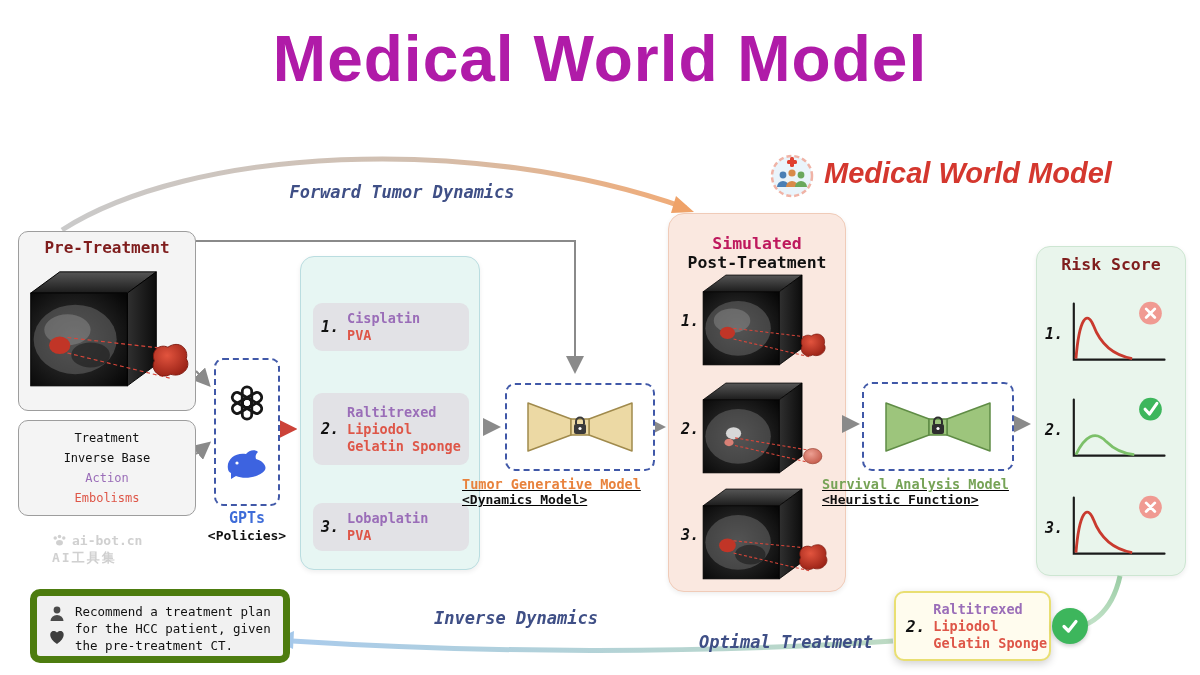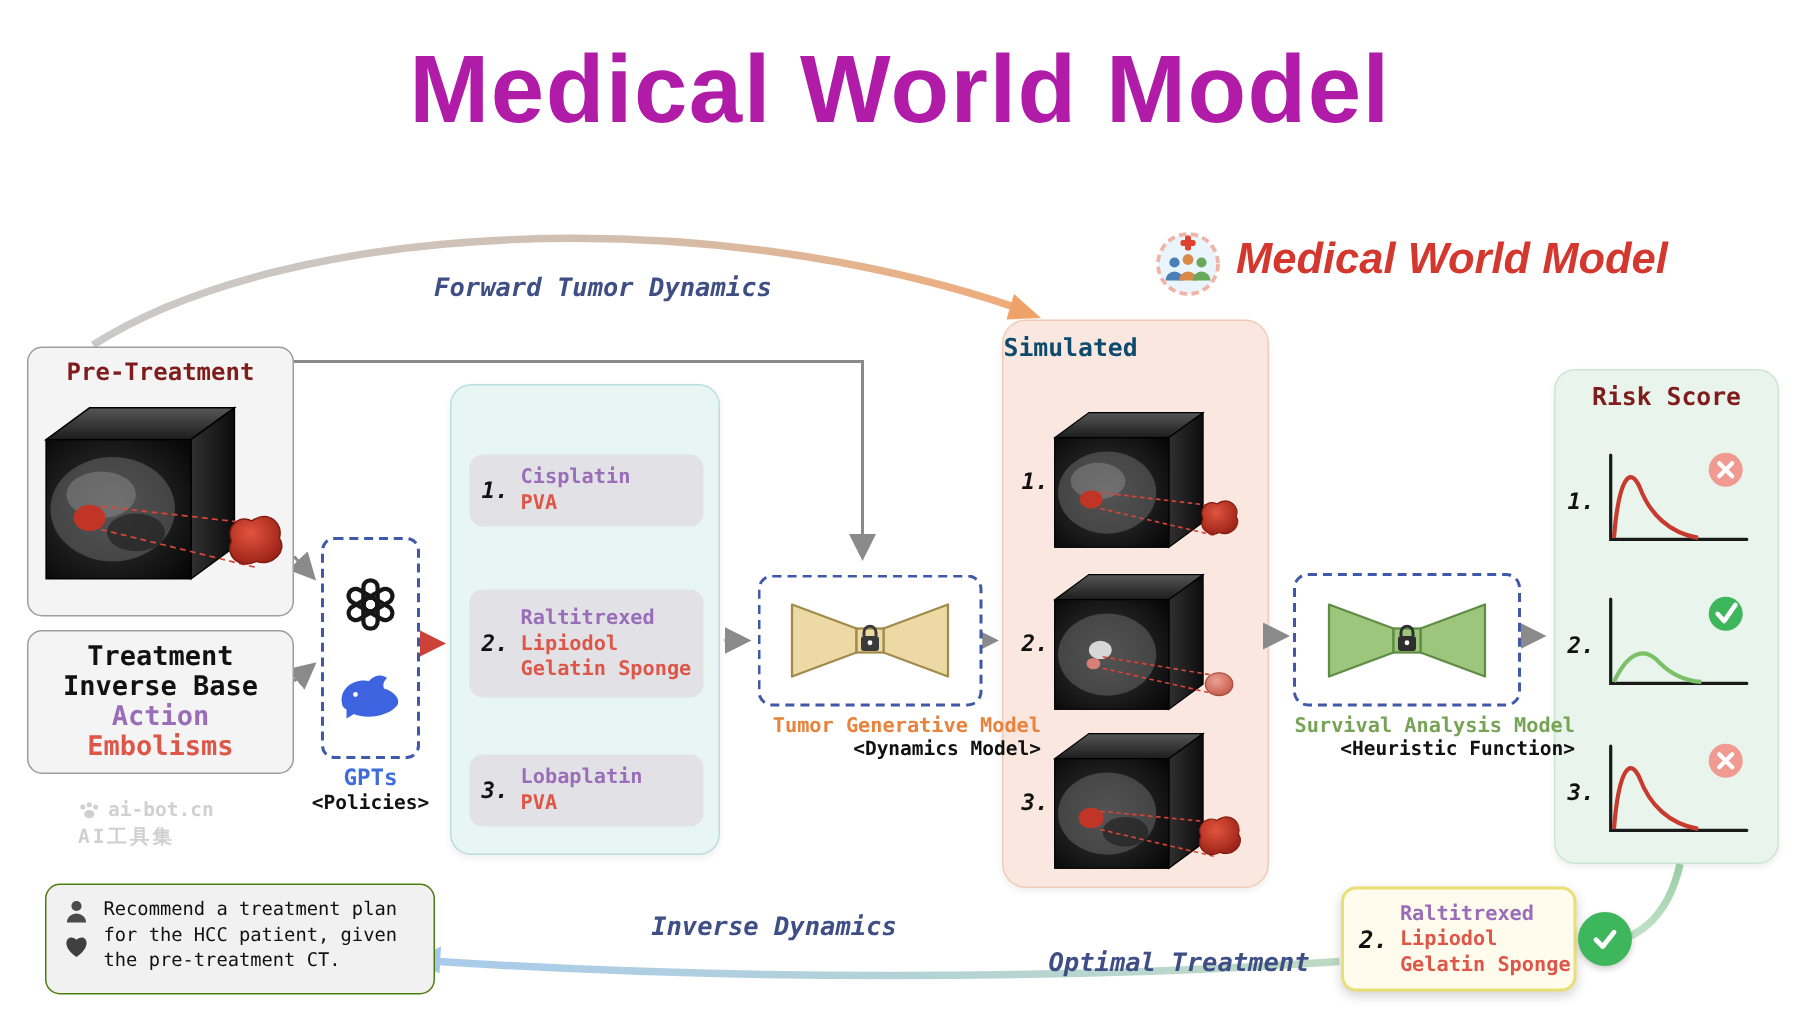--- a/index.html
+++ b/index.html
@@ -21,21 +21,21 @@
 
   
   .panel{position:absolute;border-radius:10px;box-sizing:border-box;z-index:2;}
   .gray-panel{background:#f4f4f4;border:1.5px solid #9d9d9d;}
   .panel-title{text-align:center;font-weight:bold;font-size:16px;color:#7f1d1d;}
 
   #pre-box{left:18px;top:231px;width:178px;height:180px;}
   #pre-box .panel-title{margin-top:6px;font-size:16px;}
 
   #tab-box{left:18px;top:420px;width:178px;height:96px;padding-top:7px;text-align:center;}
-  #tab-box div{font-size:18px;font-weight:bold;line-height:20px;}
+  #tab-box div{font-size:12px;font-weight:normal;line-height:20px;}
   .drug{color:#9a6db8;}
   .embolism{color:#de5648;}
 
   
   #gpt-box{left:214px;top:358px;width:66px;height:148px;border:2px dashed #4058a8;border-radius:9px;background:#fff;
            display:flex;flex-direction:column;align-items:center;justify-content:space-around;padding:10px 0;}
   #gpt-label{left:196px;top:509px;width:102px;text-align:center;font-size:15px;font-weight:bold;color:#3e6cd8;z-index:2;}
   #policies-label{left:190px;top:528px;width:114px;text-align:center;font-size:13px;font-weight:bold;color:#111;z-index:2;}
 
   
@@ -49,32 +49,32 @@
   .item-lines span{font-size:13.5px;font-weight:bold;line-height:17px;white-space:nowrap;}
   #combo-item-1{top:46px;height:48px;}
   #combo-item-2{top:136px;height:72px;}
   #combo-item-3{top:246px;height:48px;}
 
   
   .model-box{position:absolute;border:2px dashed #4058a8;border-radius:10px;background:#fff;
              display:flex;align-items:center;justify-content:center;z-index:2;}
   #tumor-box{left:505px;top:383px;width:146px;height:84px;}
   #surv-box{left:862px;top:382px;width:148px;height:85px;}
-  .model-caption{position:absolute;text-align:right;z-index:2;}
+  .model-caption{position:absolute;text-align:left;z-index:2;text-decoration:underline;}
   .model-caption .name{font-size:13.5px;font-weight:bold;}
   .model-caption .sub{font-size:13px;font-weight:bold;color:#111;}
   #tumor-caption{left:462px;top:476px;width:232px;}
   #tumor-caption .name{color:#e8823c;}
   #surv-caption{left:822px;top:476px;width:228px;}
   #surv-caption .name{color:#76a356;}
 
   
   #sim-box{left:668px;top:213px;width:178px;height:379px;background:#fae8e0;border:1.5px solid #f0cbb8;
            border-radius:16px;box-shadow:0 2px 5px rgba(0,0,0,.07);}
-  #sim-title-1{margin-top:8px;text-align:left;font-size:16.5px;font-weight:bold;color:#0c4a6e;}
+  #sim-title-1{margin-top:20px;text-align:center;font-size:16.5px;font-weight:bold;color:#be185d;}
   #sim-title-2{text-align:center;font-size:16.5px;font-weight:bold;color:#111;}
   .sim-row{position:absolute;left:0;width:178px;height:104px;}
   .sim-row .item-number{position:absolute;left:12px;top:42px;}
   .sim-row svg{position:absolute;left:28px;top:2px;}
   #sim-row-1{top:56px;} #sim-row-2{top:164px;} #sim-row-3{top:270px;}
 
   
   #risk-box{left:1036px;top:246px;width:150px;height:330px;background:#e9f5ec;border:1.5px solid #cde6d2;
             border-radius:14px;box-shadow:0 2px 5px rgba(0,0,0,.07);}
   #risk-box .panel-title{margin-top:8px;font-size:16.5px;}
@@ -84,21 +84,21 @@
   #risk-row-1{top:44px;} #risk-row-2{top:140px;} #risk-row-3{top:238px;}
 
   
   #optimal-box{left:894px;top:591px;width:157px;height:70px;background:#fffcee;border:2.5px solid #e9df72;
                border-radius:10px;box-shadow:0 3px 8px rgba(0,0,0,.18);display:flex;align-items:center;
                gap:8px;padding:4px 6px 4px 10px;z-index:2;}
   #check-badge{left:1052px;top:608px;width:36px;height:36px;border-radius:50%;background:#3db65c;
                display:flex;align-items:center;justify-content:center;z-index:3;box-shadow:0 2px 4px rgba(0,0,0,.2);}
 
   
-  #prompt-bubble{left:30px;top:589px;width:260px;height:74px;background:#f1f1f1;border:1px solid #4d7c0f;
+  #prompt-bubble{left:30px;top:589px;width:260px;height:74px;background:#f1f1f1;border:7px solid #4d7c0f;
                  border-radius:10px;z-index:2;}
   #prompt-bubble .icons{position:absolute;left:9px;top:9px;width:22px;display:flex;flex-direction:column;gap:6px;align-items:center;}
   #prompt-text{position:absolute;left:38px;top:7px;width:212px;font-size:12.5px;line-height:17px;color:#111;}
 
   
   #watermark{left:52px;top:533px;color:#d0d0d0;z-index:2;}
   #watermark .row1{display:flex;align-items:center;gap:5px;font-size:13px;font-weight:bold;}
   #watermark .row2{font-size:13px;font-weight:bold;letter-spacing:2px;margin-top:1px;}
 
   #arrow-layer{position:absolute;left:0;top:0;z-index:1;}
@@ -279,20 +279,21 @@
       <circle cx="56" cy="30.5" r="1.6" fill="#fff"></circle>
     </svg>
   </div>
   <div id="tumor-caption" class="model-caption">
     <div class="name">Tumor Generative Model</div>
     <div class="sub">&lt;Dynamics Model&gt;</div>
   </div>
 
   <div id="sim-box" class="abs">
     <div id="sim-title-1">Simulated</div>
+    <div id="sim-title-2">Post-Treatment</div>
 
     <div id="sim-row-1" class="sim-row">
       <span class="item-number">1.</span>
       <svg viewBox="0 0 176 132" width="134">
         <polygon points="8,26 38,4 138,4 108,26" fill="url(#gTopF)" stroke="#000"></polygon>
         <polygon points="108,26 138,4 138,100 108,122" fill="url(#gSideF)" stroke="#000"></polygon>
         <rect x="8" y="26" width="100" height="96" fill="url(#gFrontF)" stroke="#000"></rect>
         <ellipse cx="54" cy="74" rx="43" ry="36" fill="#6e6e6e" opacity="0.5"></ellipse>
         <ellipse cx="46" cy="64" rx="24" ry="16" fill="#9a9a9a" opacity="0.4"></ellipse>
         <ellipse cx="40" cy="80" rx="10" ry="8" fill="#c13527"></ellipse>

